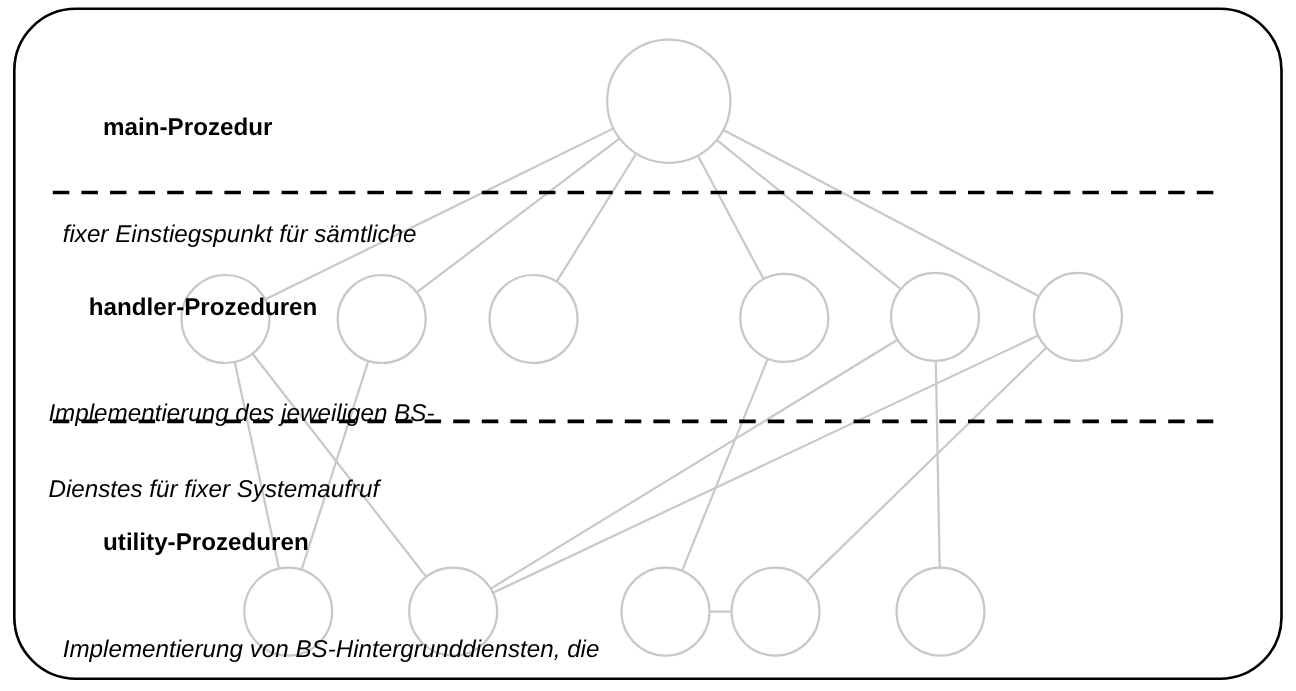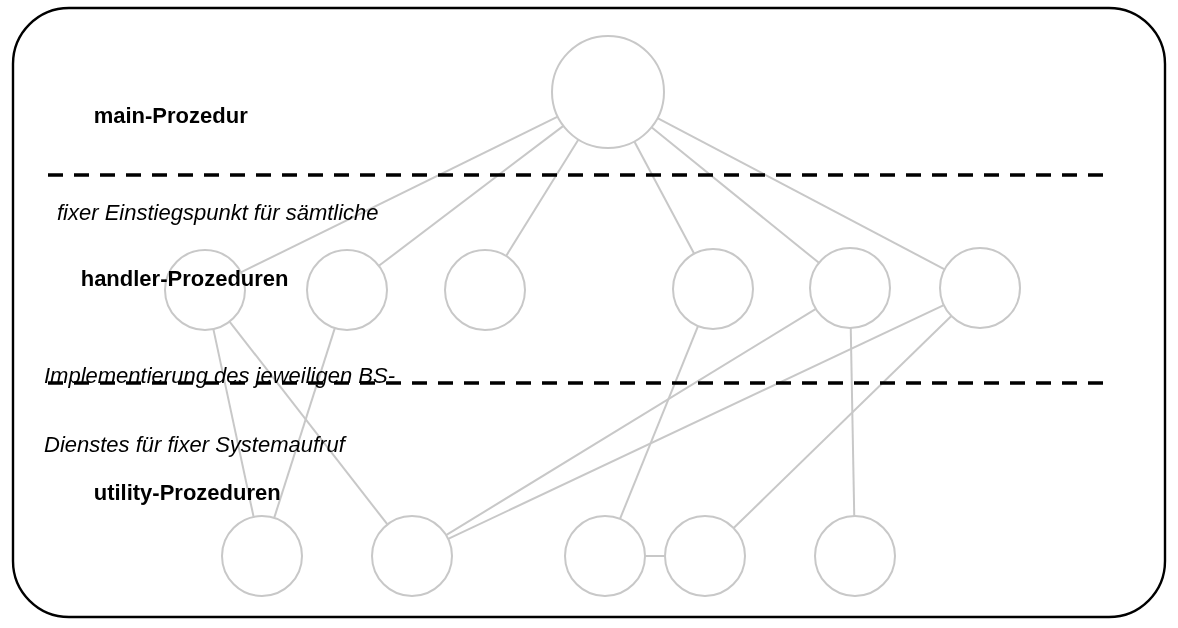--- a/index.html
+++ b/index.html
@@ -105,17 +105,18 @@
       <span class="kw">handler</span><span>-Prozeduren</span>
     </div>
     <div class="layer-body">Implementierung des jeweiligen BS-</div>
     <div class="layer-body">Dienstes für fixer Systemaufruf</div>
   </div>
 
   <div class="layer-text" id="text-utility">
     <div class="layer-title">
       <span class="kw">utility</span><span>-Prozeduren</span>
     </div>
+    <div class="layer-body">Implementierung von BS-Hintergrunddiensten, die</div>
     
     
   </div>
 
 </div>
 
 </body></html>

